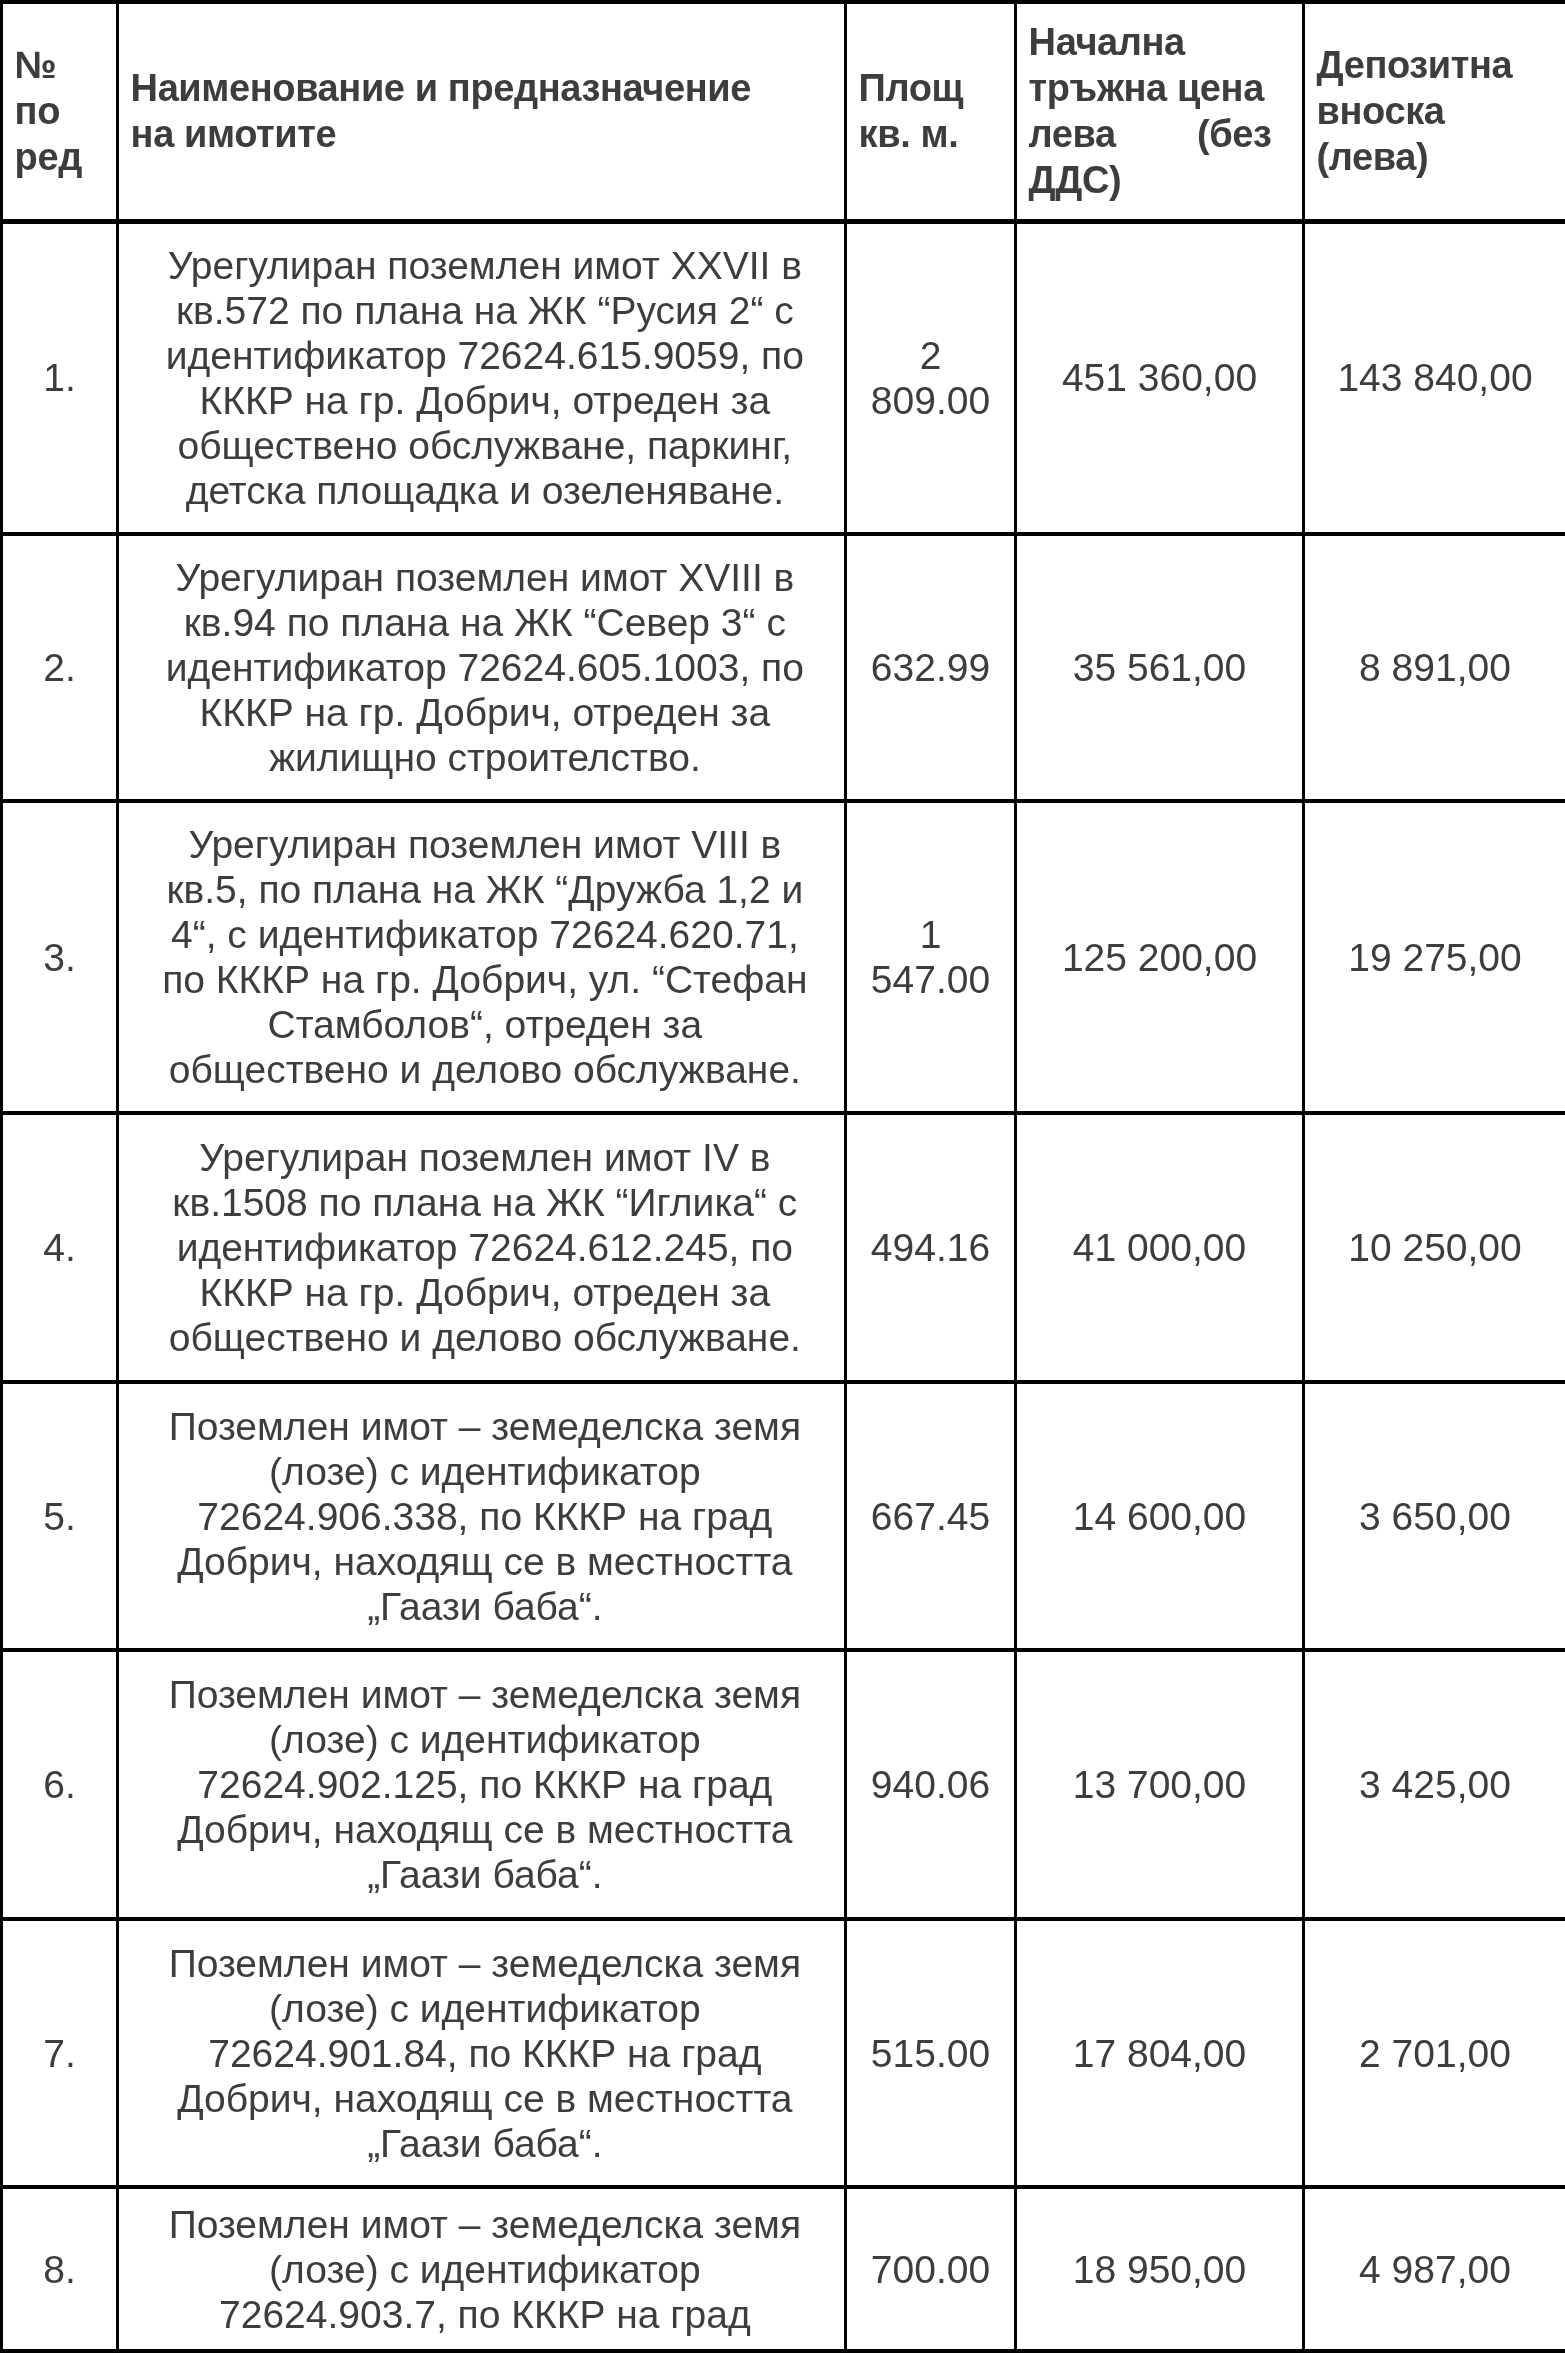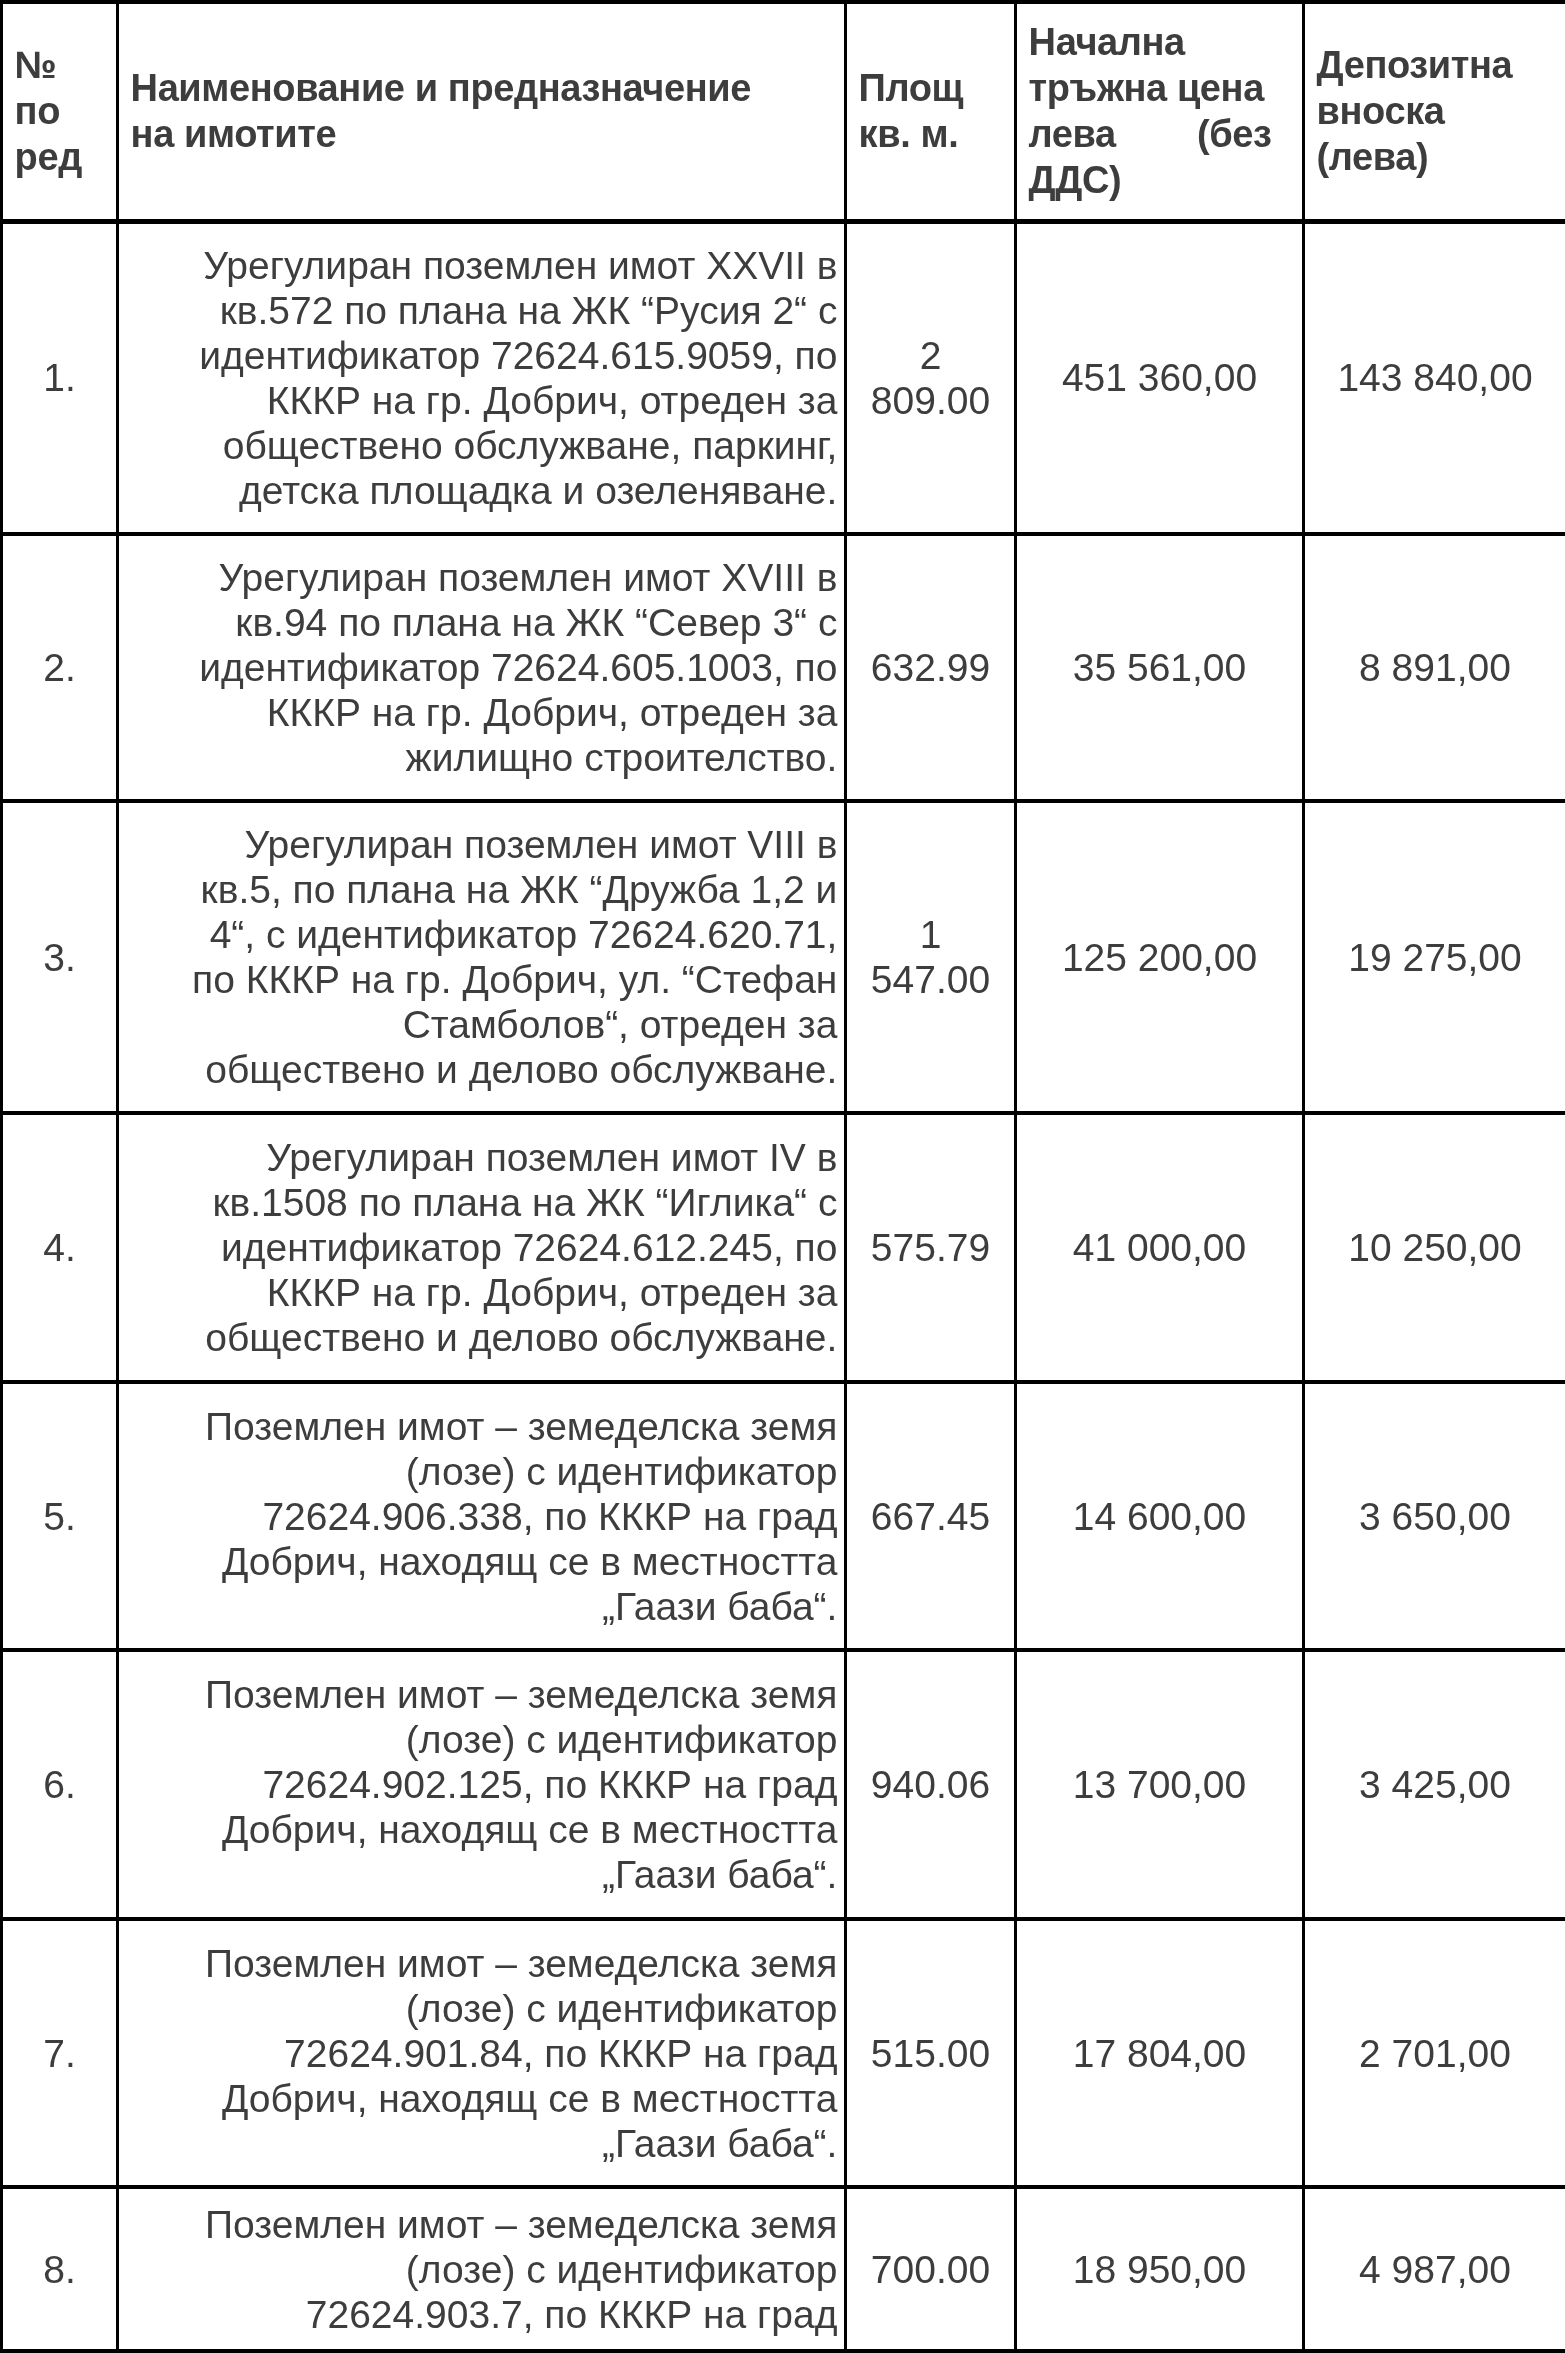--- a/index.html
+++ b/index.html
@@ -52,21 +52,21 @@
     line-height: 45px;
     font-weight: normal;
     white-space: pre-line;
     color: #3d3d3d;
   }
   td.num, td.area, td.price, td.deposit {
     text-align: center;
     padding: 5px 5px;
   }
   td.desc {
-    text-align: right;
+    text-align: center;
     padding: 8.3px 6.6px 8.3px 13.3px;
   }
   tr.h-header { height: 219px; }
   tr.h-r1 { height: 313px; }
   tr.h-r2 { height: 267px; }
   tr.h-r3 { height: 312px; }
   tr.h-r4 { height: 269px; }
   tr.h-r5 { height: 268px; }
   tr.h-r6 { height: 269px; }
   tr.h-r7 { height: 268px; }
@@ -140,21 +140,21 @@
         <td class="price">125 200,00</td>
         <td class="deposit">19 275,00</td>
       </tr>
       <tr class="h-r4">
         <td class="num">4.</td>
         <td class="desc">Урегулиран поземлен имот IV в
 кв.1508 по плана на ЖК “Иглика“ с
 идентификатор 72624.612.245, по
 КККР на гр. Добрич, отреден за
 обществено и делово обслужване.</td>
-        <td class="area">575.79</td>
+        <td class="area">494.16</td>
         <td class="price">41 000,00</td>
         <td class="deposit">10 250,00</td>
       </tr>
       <tr class="h-r5">
         <td class="num">5.</td>
         <td class="desc">Поземлен имот – земеделска земя
 (лозе) с идентификатор
 72624.906.338, по КККР на град
 Добрич, находящ се в местността
 „Гаази баба“.</td>

